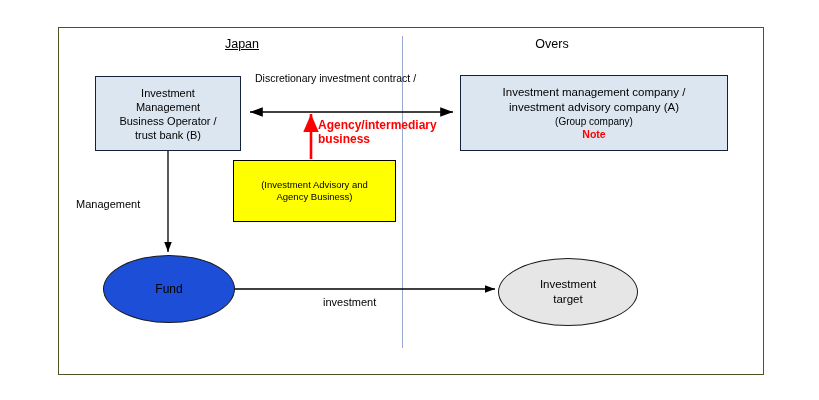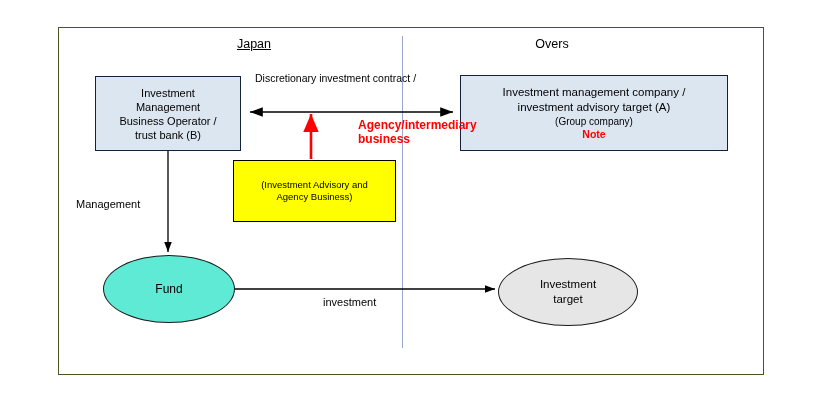--- a/index.html
+++ b/index.html
@@ -33,21 +33,21 @@
     background: #ffffff;
   }
 
   
   .region-label {
     font-size: 12.5px;
     color: #000000;
     text-align: center;
     white-space: nowrap;
   }
-  #label-japan { left: 204px; top: 37px; width: 100px; text-decoration: underline; }
+  #label-japan { left: 192px; top: 37px; width: 100px; text-decoration: underline; }
   #label-overseas { left: 497px; top: 37px; width: 110px; }
 
   
   #divider {
     left: 402px;
     top: 36px;
     width: 1px;
     height: 312px;
     background: #9aa9cf;
   }
@@ -119,21 +119,21 @@
     justify-content: center;
     text-align: center;
     box-sizing: border-box;
     color: #000000;
   }
   #ellipse-fund {
     left: 103px;
     top: 255px;
     width: 132px;
     height: 68px;
-    background: #5eead4;
+    background: #1d4ed8;
     font-size: 12px;
   }
   #ellipse-target {
     left: 498px;
     top: 258px;
     width: 140px;
     height: 68px;
     background: #e6e6e6;
     font-size: 11.5px;
     line-height: 15px;
@@ -153,21 +153,20 @@
     color: #000000;
   }
   #label-agency {
     left: 318px;
     top: 118px;
     color: #ff0000;
     font-weight: bold;
     font-size: 12px;
     line-height: 14px;
     white-space: nowrap;
-    margin-left: 40px;
   }
   #label-management { left: 76px; top: 198px; }
   #label-investment { left: 323px; top: 296px; }
 
   svg.overlay {
     position: absolute;
     left: 0; top: 0;
     width: 819px;
     height: 400px;
     pointer-events: none;
@@ -188,21 +187,21 @@
 
   <div class="abs blue-box" id="box-operator">
     <div>Investment</div>
     <div>Management</div>
     <div>Business Operator /</div>
     <div>trust bank (B)</div>
   </div>
 
   <div class="abs blue-box" id="box-manager">
     <div>Investment management company /</div>
-    <div>investment advisory target (A)</div>
+    <div>investment advisory company (A)</div>
     <div class="sub">(Group company)</div>
     <div class="note">Note</div>
   </div>
 
   <div class="abs" id="box-intermediary">
     <div class="sub">(Investment Advisory and</div>
     <div class="sub">Agency Business)</div>
   </div>
 
   <div class="abs ellipse" id="ellipse-fund">

